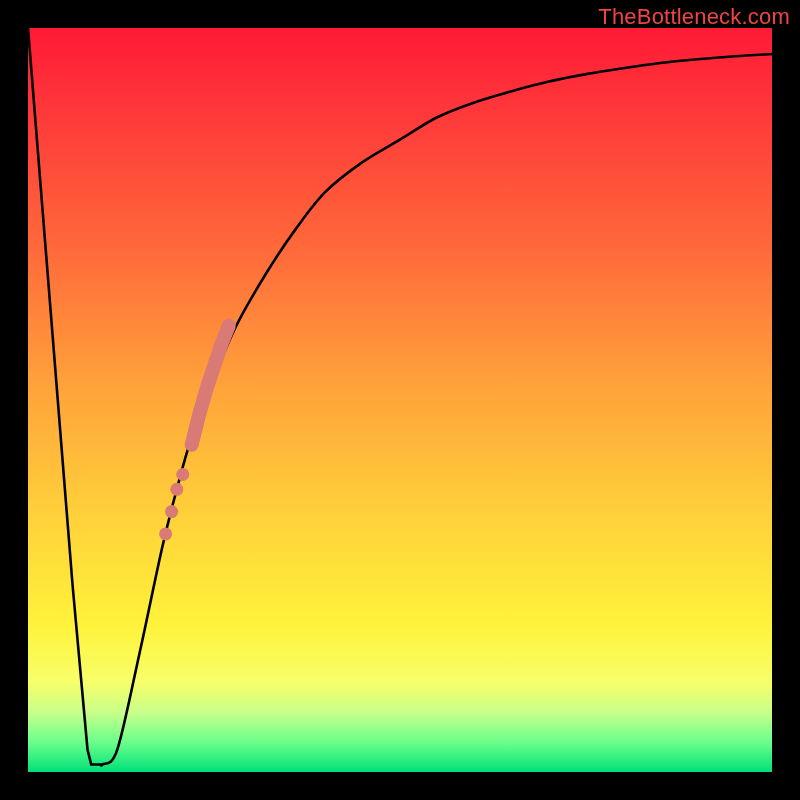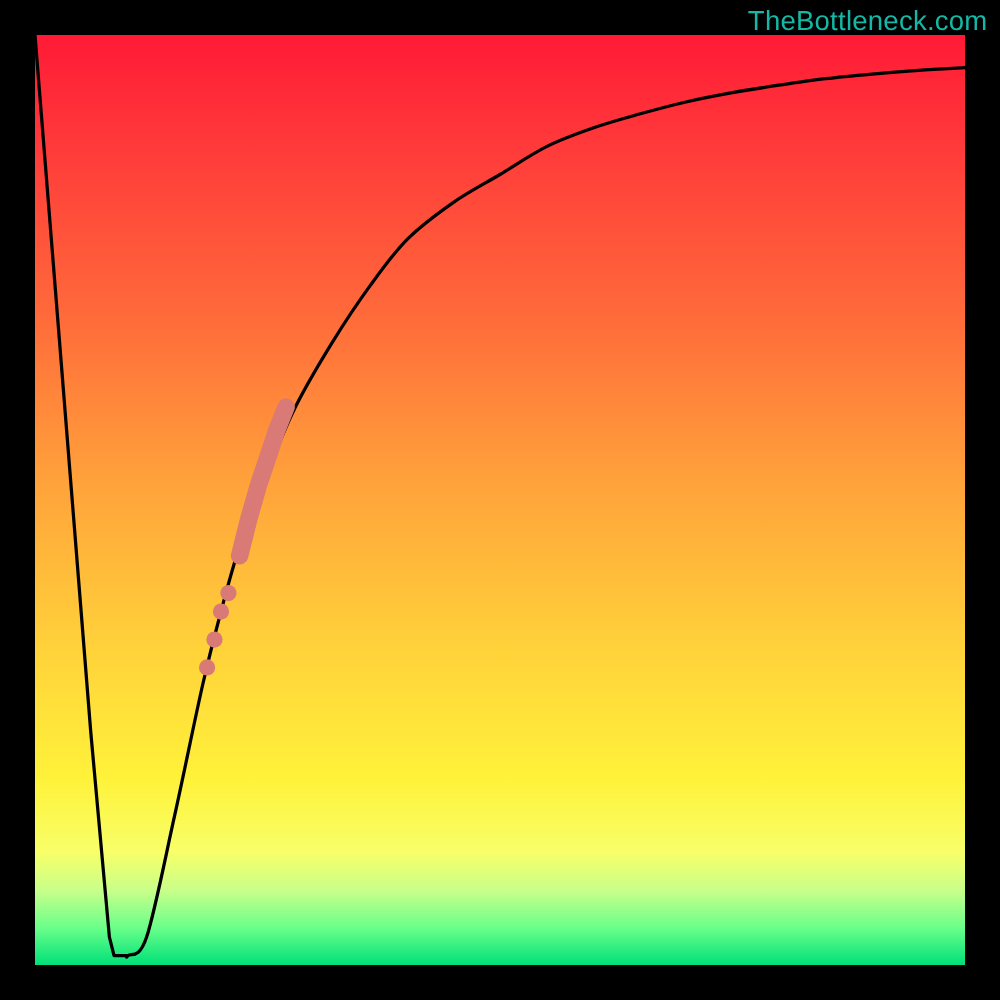--- a/index.html
+++ b/index.html
@@ -42,21 +42,21 @@
     position: absolute;
     left: 0;
     top: 0;
   }
   .watermark {
     position: absolute;
     top: 4px;
     right: 10px;
     font-size: 22px;
     font-weight: 500;
-    color: #14b8a6;
+    color: #ef4444;
     letter-spacing: 0.2px;
     user-select: none;
   }
 </style>
 </head>
 <body>
 
 <div class="frame">
 
   <div class="plot">

